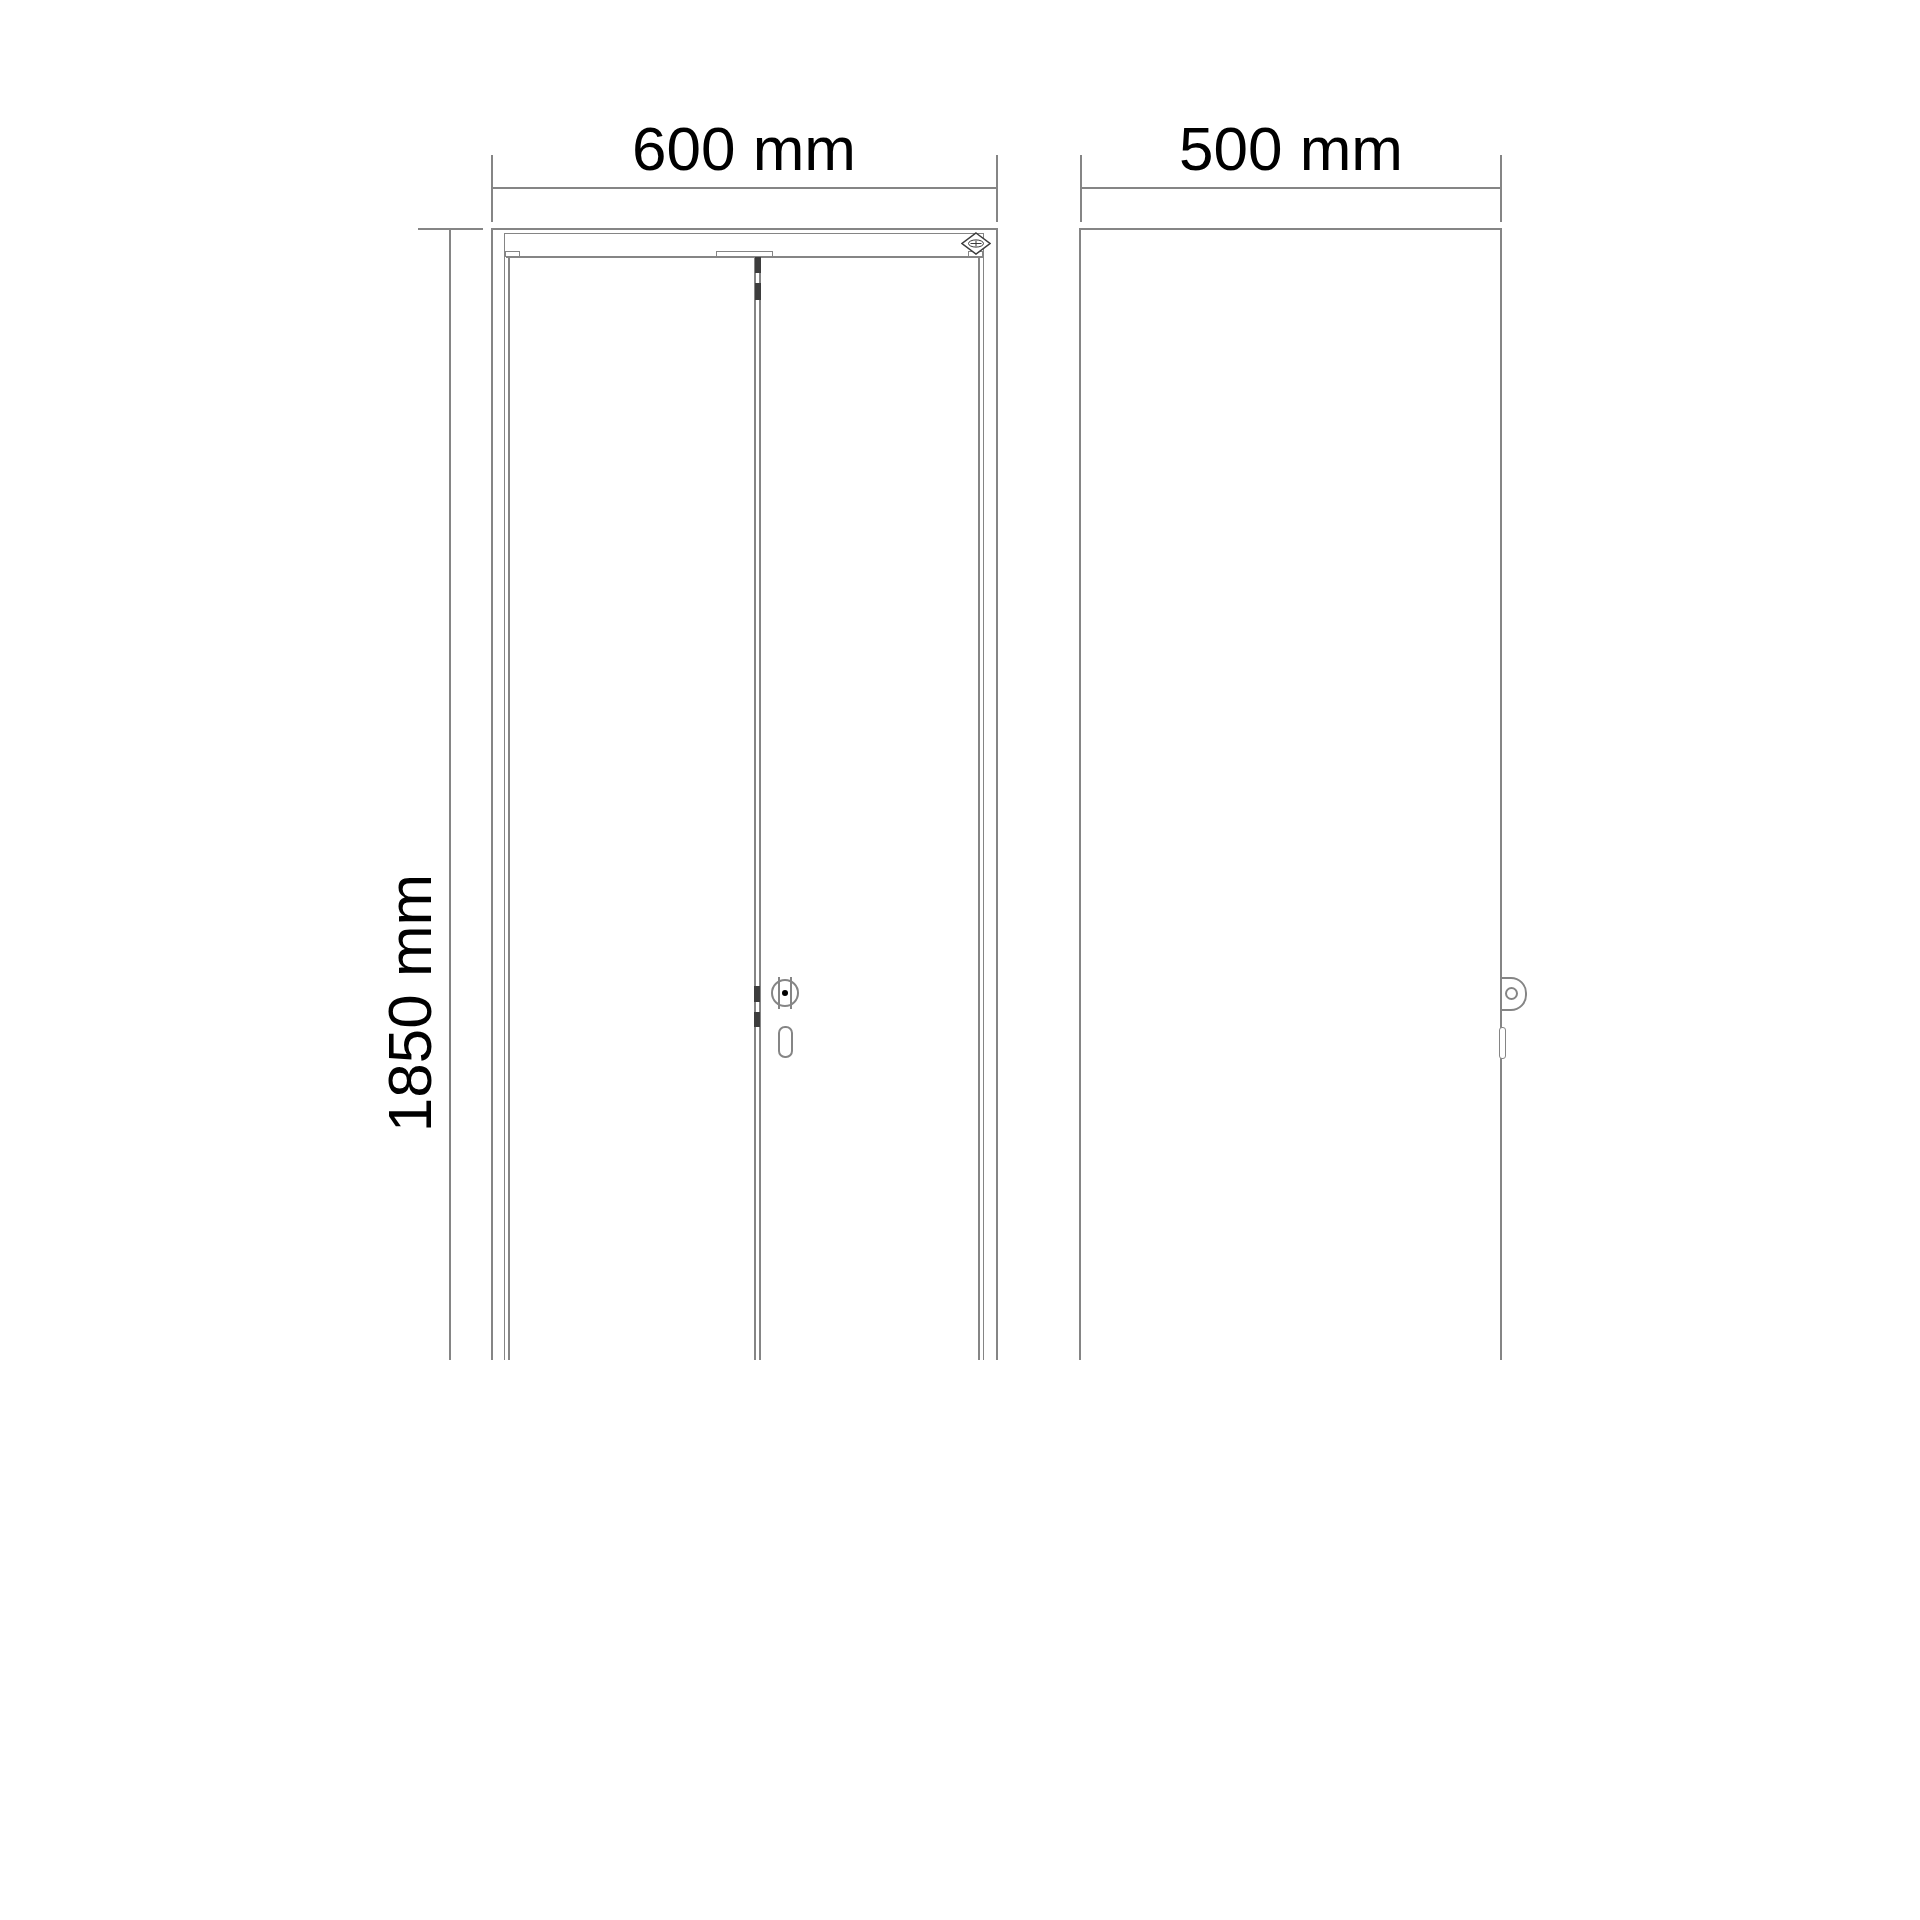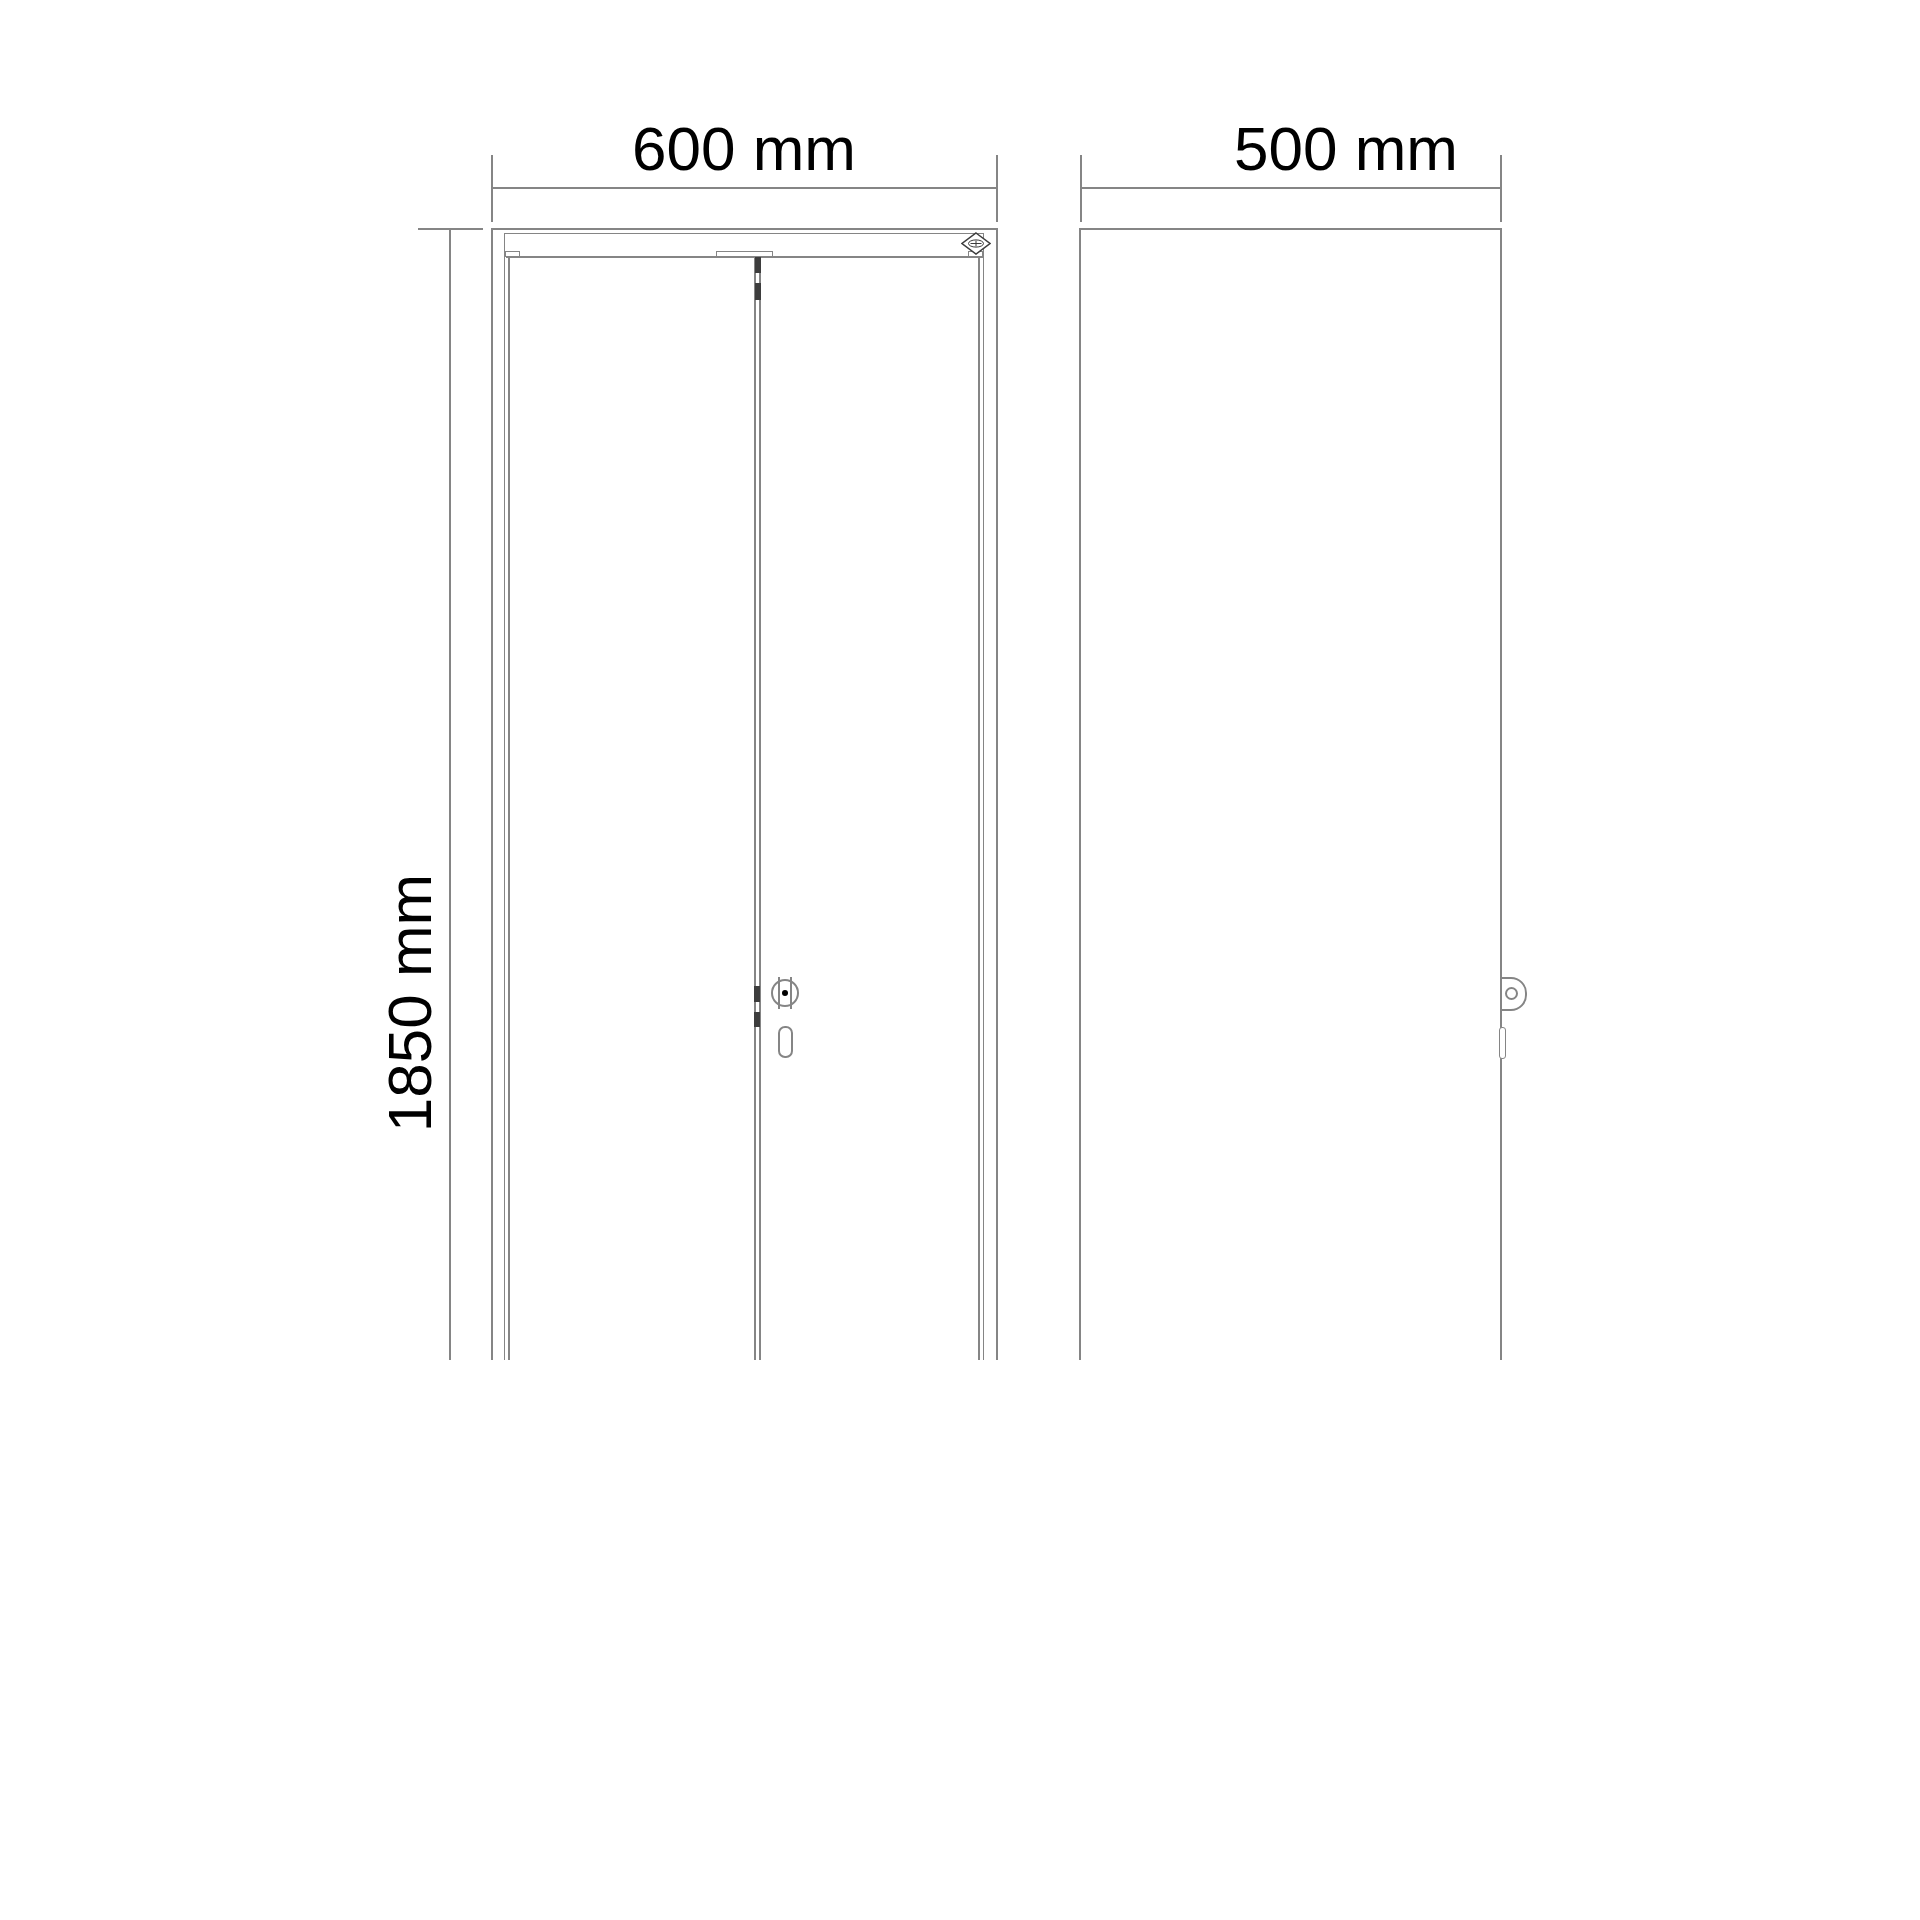--- a/index.html
+++ b/index.html
@@ -43,21 +43,21 @@
     <div class="line" style="left:491px; top:155px; width:2px; height:67px;"></div>
     <div class="line" style="left:996px; top:155px; width:2px; height:67px;"></div>
     <div class="line" style="left:491px; top:187px; width:507px; height:2px;"></div>
     <div class="dim-label" style="left:544px; top:118px; width:400px;">600 mm</div>
   </div>
 
   <div>
     <div class="line" style="left:1080px; top:155px; width:2px; height:67px;"></div>
     <div class="line" style="left:1500px; top:155px; width:2px; height:67px;"></div>
     <div class="line" style="left:1080px; top:187px; width:422px; height:2px;"></div>
-    <div class="dim-label" style="left:1146px; top:118px; width:400px;">500 mm</div>
+    <div class="dim-label" style="left:1091px; top:118px; width:400px;">500 mm</div>
   </div>
 
   <div>
     <div class="line" style="left:418px; top:228px; width:65px; height:2px;"></div>
     <div class="line" style="left:418px; top:1785px; width:63px; height:2px;"></div>
     <div class="line" style="left:449px; top:228px; width:2px; height:1559px;"></div>
     <div class="dim-label rot" style="left:210px; top:972px; width:400px; height:62px;">1850 mm</div>
   </div>
 
   <div>

